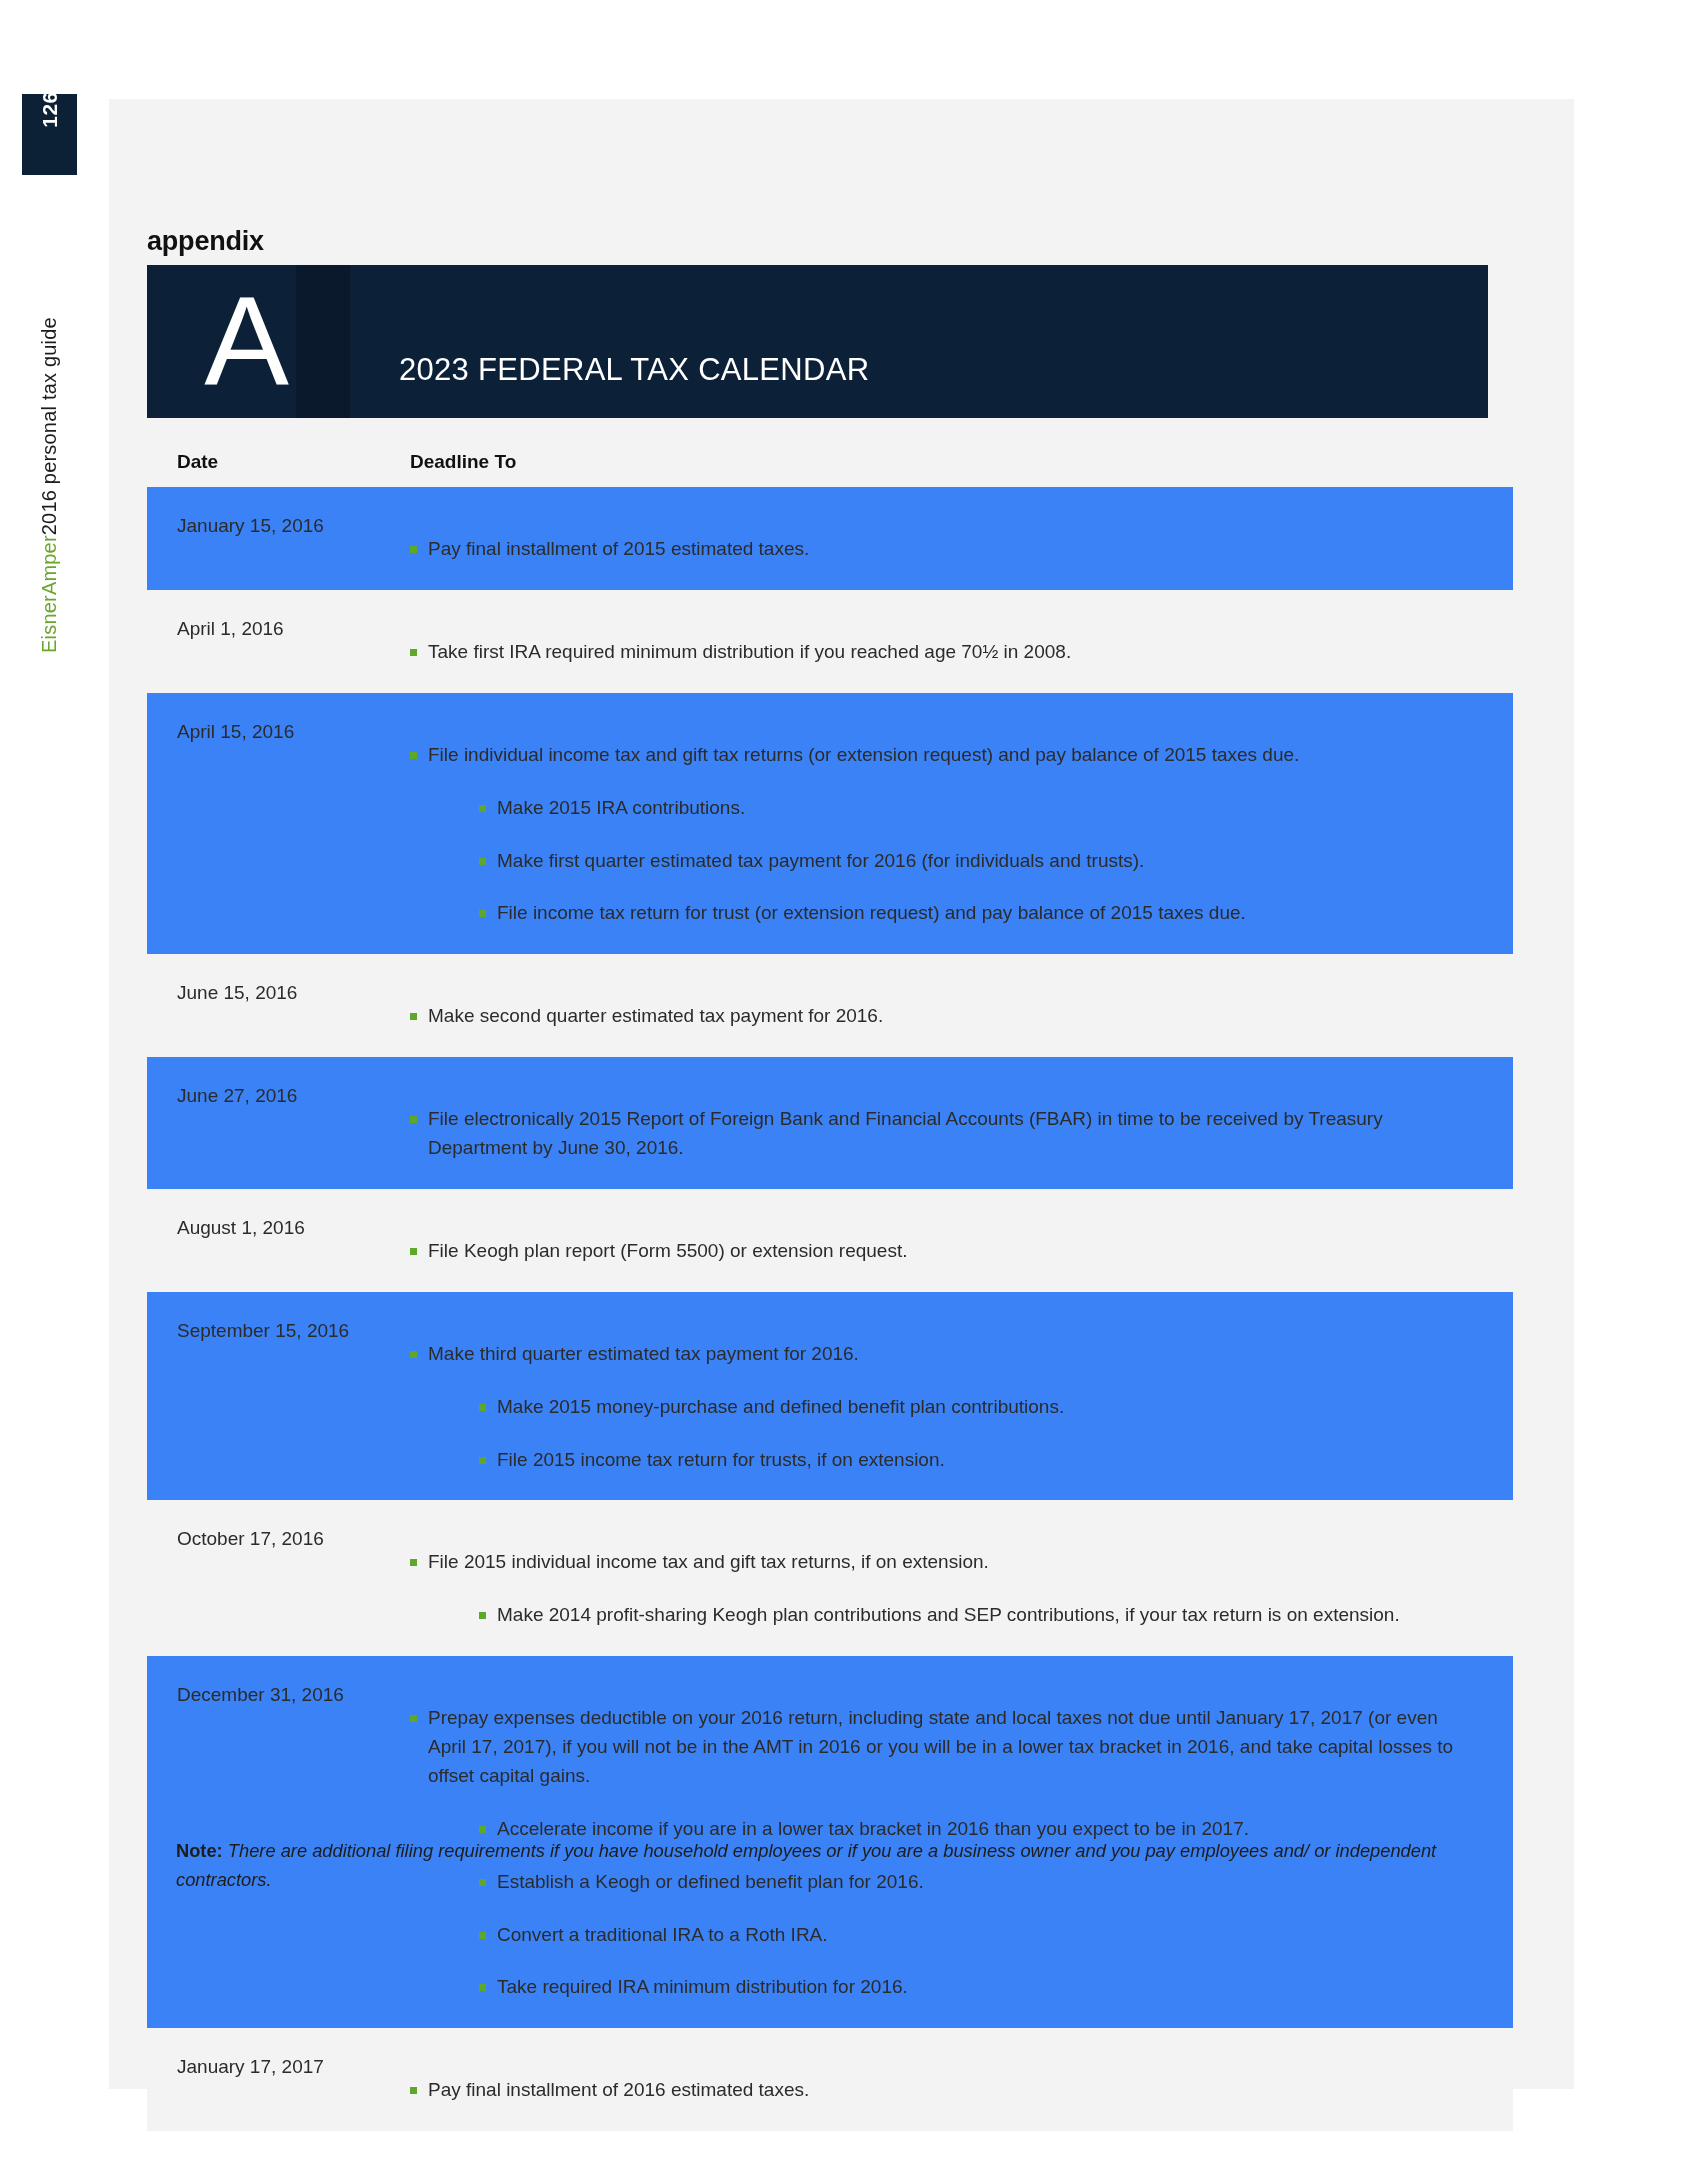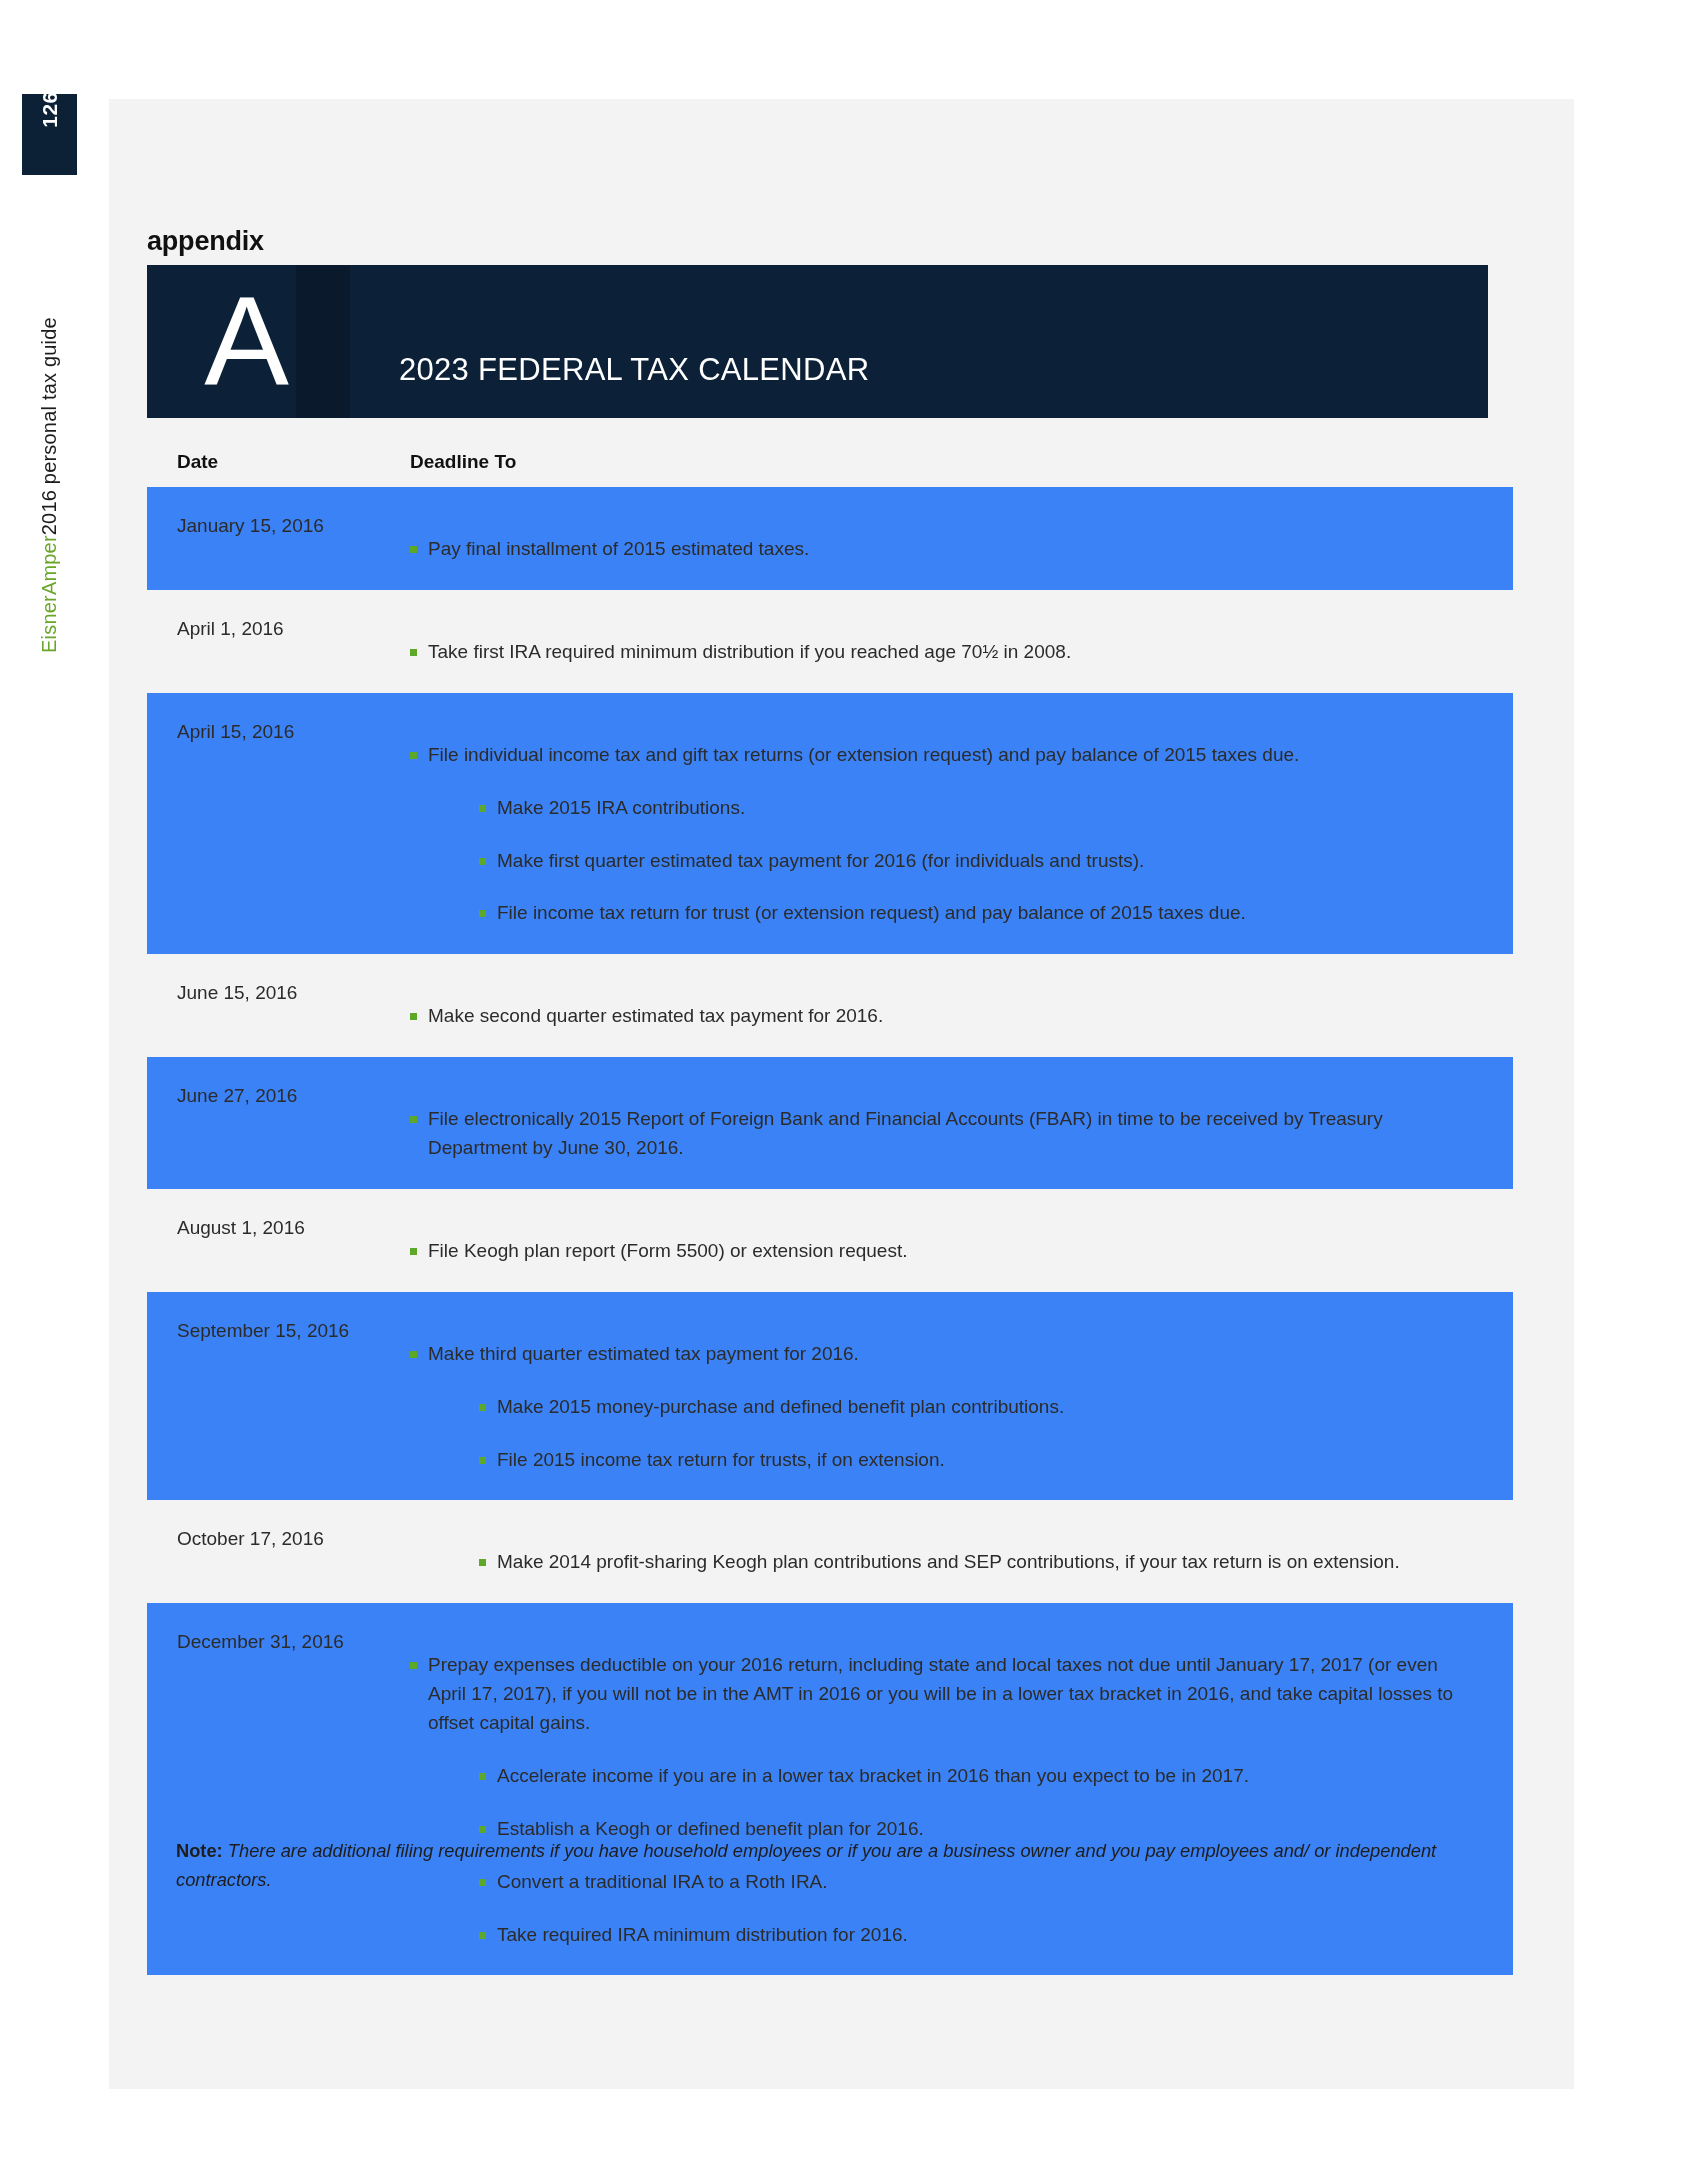--- a/index.html
+++ b/index.html
@@ -336,20 +336,24 @@
             </div>
             <div class="bullet-item sub">
               <span class="bullet-mark"></span>
               <span class="bullet-text">File 2015 income tax return for trusts, if on extension.</span>
             </div>
           </div>
         </div>
         <div class="row gray">
           <div class="cell-date">October 17, 2016</div>
           <div class="cell-deadline">
+            <div class="bullet-item">
+              <span class="bullet-mark"></span>
+              <span class="bullet-text">File 2015 individual income tax and gift tax returns, if on extension.</span>
+            </div>
             <div class="bullet-item sub">
               <span class="bullet-mark"></span>
               <span class="bullet-text">Make 2014 profit-sharing Keogh plan contributions and SEP contributions, if your tax return is on extension.</span>
             </div>
           </div>
         </div>
         <div class="row white">
           <div class="cell-date">December 31, 2016</div>
           <div class="cell-deadline">
             <div class="bullet-item">
@@ -364,20 +368,29 @@
               <span class="bullet-mark"></span>
               <span class="bullet-text">Establish a Keogh or defined benefit plan for 2016.</span>
             </div>
             <div class="bullet-item sub">
               <span class="bullet-mark"></span>
               <span class="bullet-text">Convert a traditional IRA to a Roth IRA.</span>
             </div>
             <div class="bullet-item sub">
               <span class="bullet-mark"></span>
               <span class="bullet-text">Take required IRA minimum distribution for 2016.</span>
+            </div>
+          </div>
+        </div>
+        <div class="row gray">
+          <div class="cell-date">January 17, 2017</div>
+          <div class="cell-deadline">
+            <div class="bullet-item">
+              <span class="bullet-mark"></span>
+              <span class="bullet-text">Pay final installment of 2016 estimated taxes.</span>
             </div>
           </div>
         </div>
       </div>
   </div>
 
   <div class="note">
     <span class="note-label">Note:</span><span class="note-body"> There are additional filing requirements if you have household employees or if you are a business owner and you pay employees and/ or independent contractors.</span>
   </div>
 

